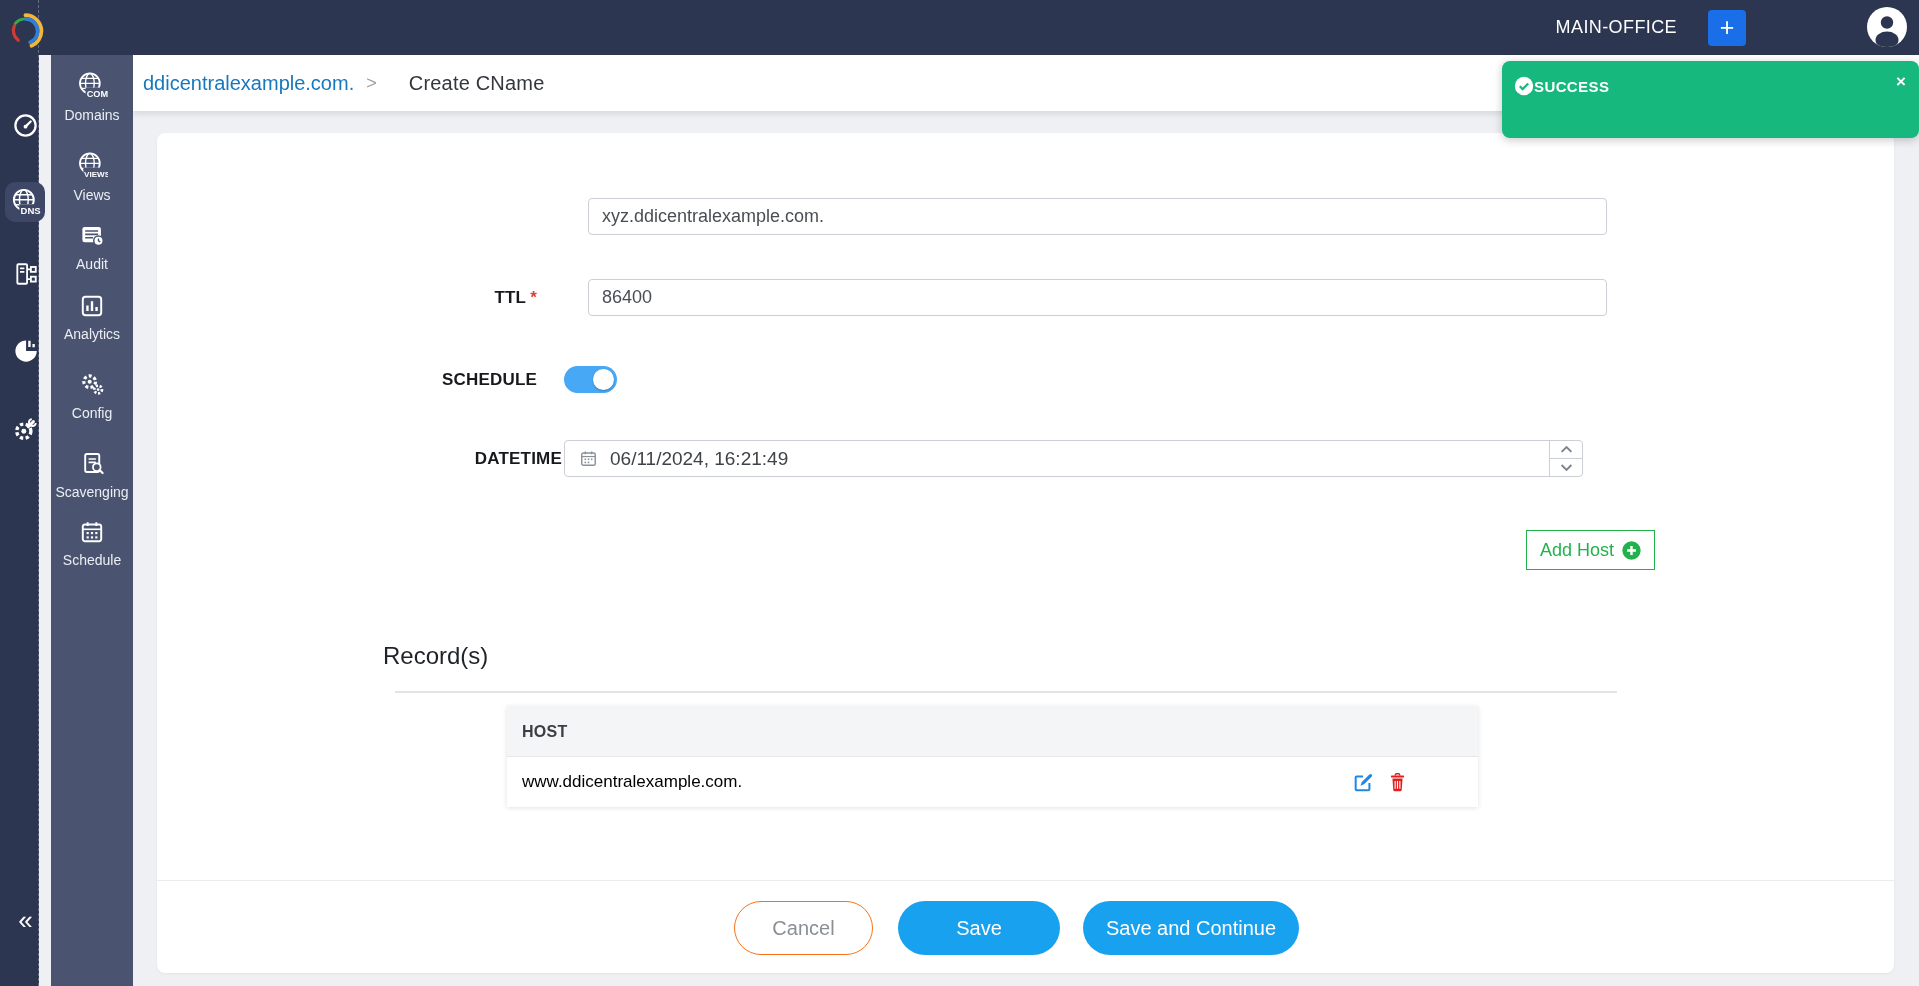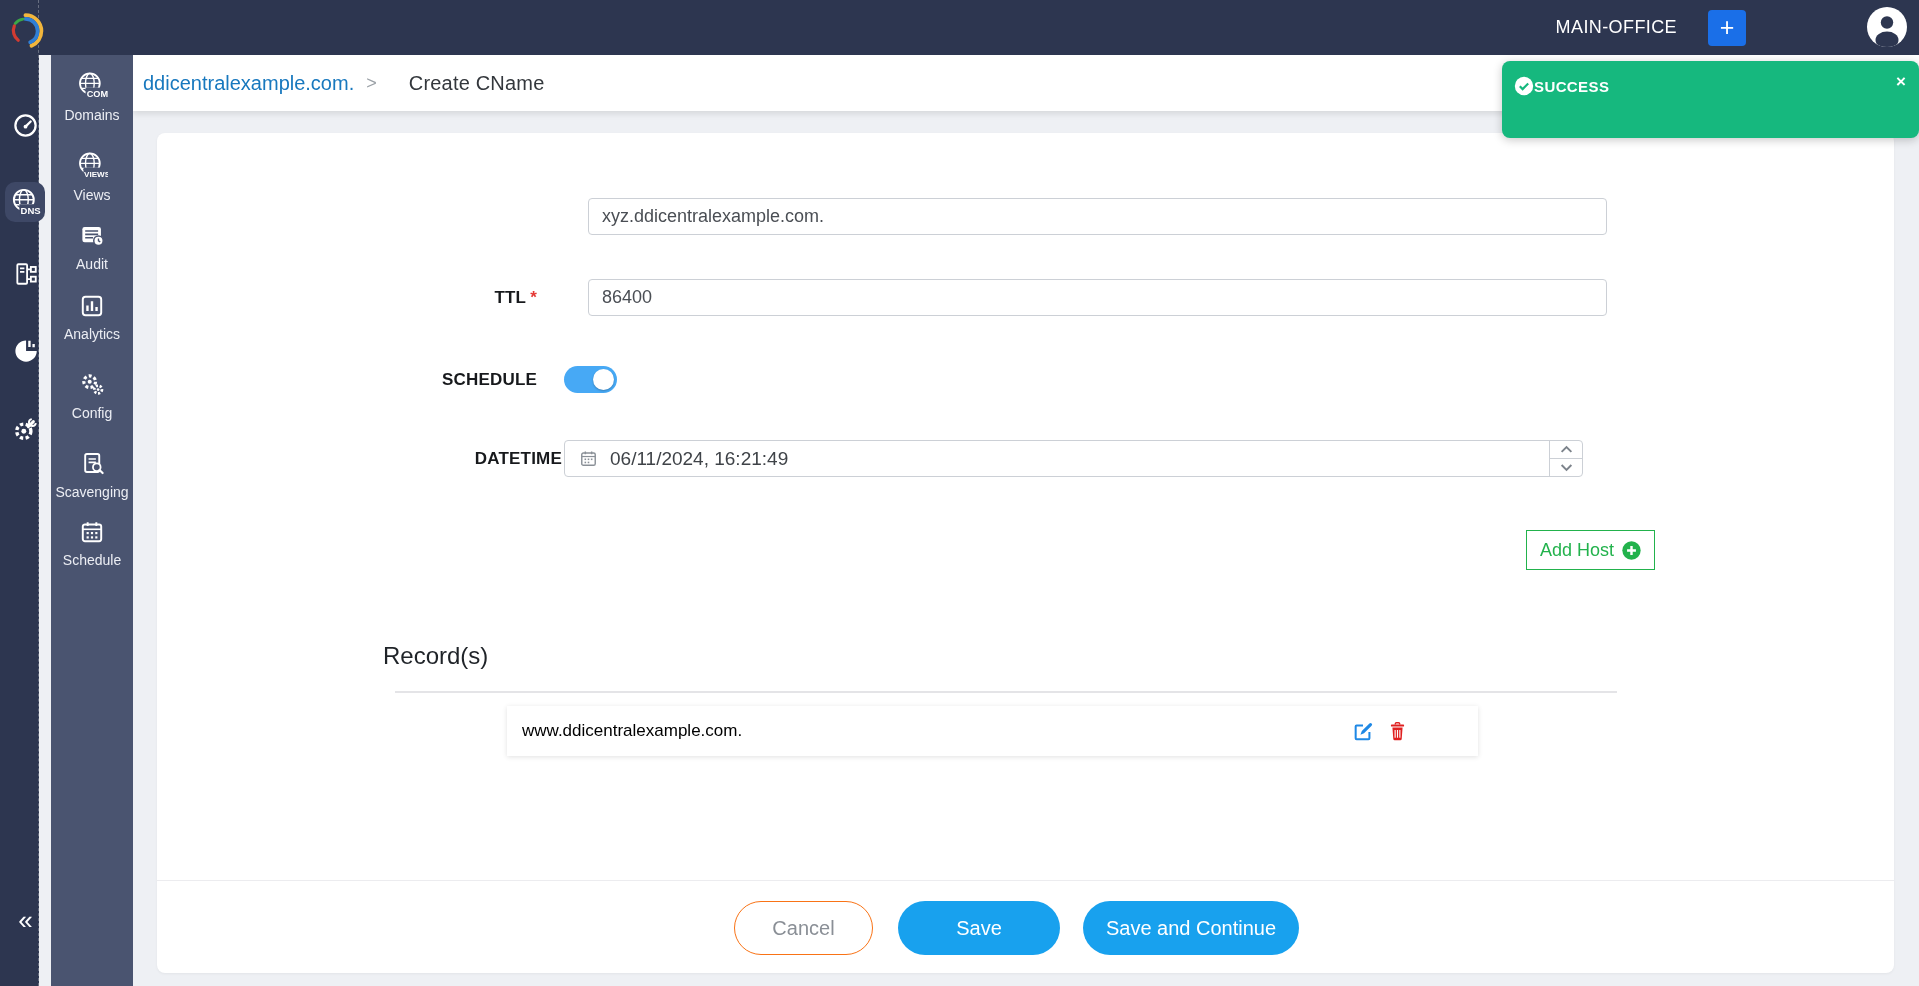--- a/index.html
+++ b/index.html
@@ -329,20 +329,21 @@
           <circle cx="9" cy="9" r="8.7" style="fill:var(--add_host_green,#22b24c)"></circle>
           <path d="M9 4.8 V13.2 M4.8 9 H13.2" stroke="#fff" stroke-width="2.3"></path>
         </svg>
       </span>
     </button>
 
     <div id="records-heading">Record(s)</div>
     <div id="records-rule"></div>
 
     <div id="host-table">
+      <div class="thead">HOST</div>
       <div class="trow">
         <span>www.ddicentralexample.com.</span>
         <div class="row-actions">
           <span>
             <svg viewBox="0 0 24 24" width="22" height="22">
               <path d="M19 13 v7 a1 1 0 0 1 -1 1 H5 a1 1 0 0 1 -1 -1 V7 a1 1 0 0 1 1 -1 h7" fill="none" style="stroke:var(--edit_blue,#1e88e5)" stroke-width="2.2"></path>
               <path d="M20.2 2.6 l1.2 1.2 a1.7 1.7 0 0 1 0 2.4 l-8.3 8.3 -3.9 1.5 1.5 -3.9 8.3 -8.3 a1.7 1.7 0 0 1 2.4 0 Z" style="fill:var(--edit_blue,#1e88e5)"></path>
             </svg>
           </span>
           <span>

